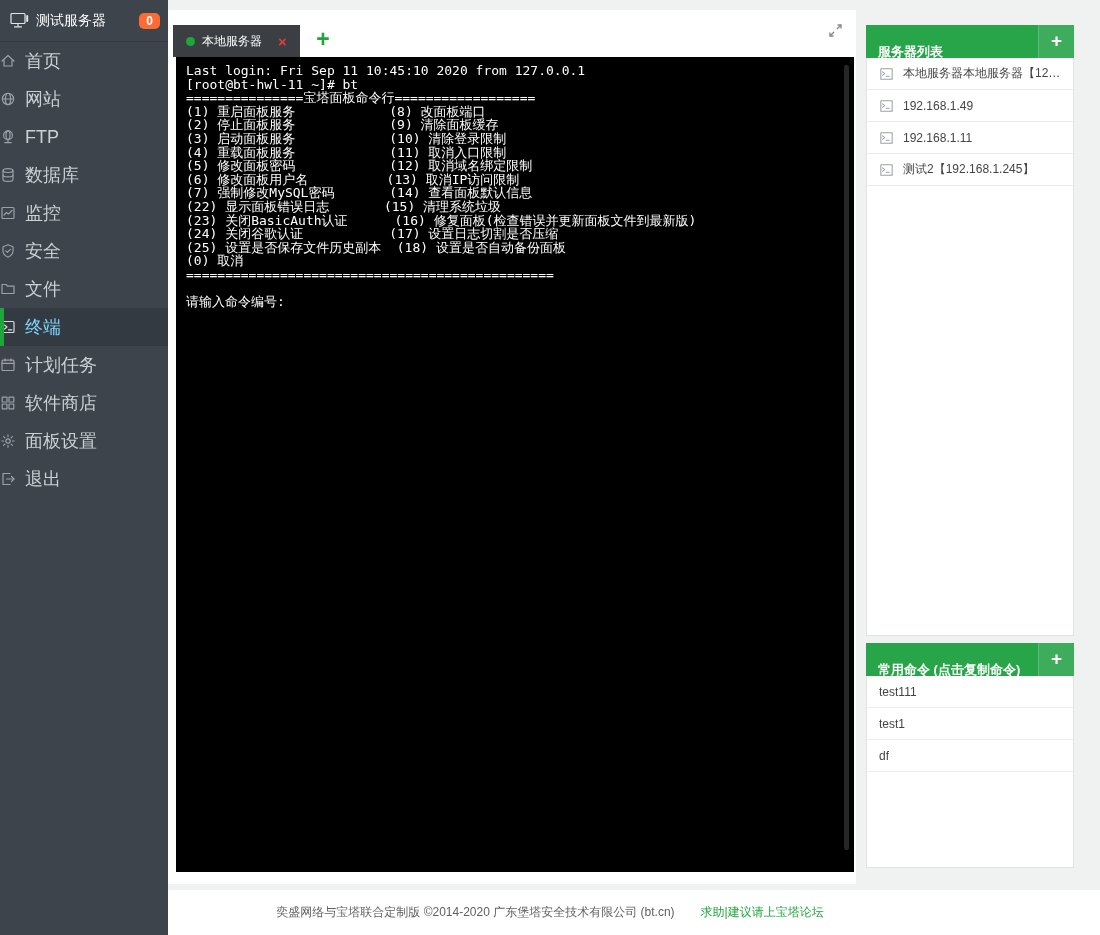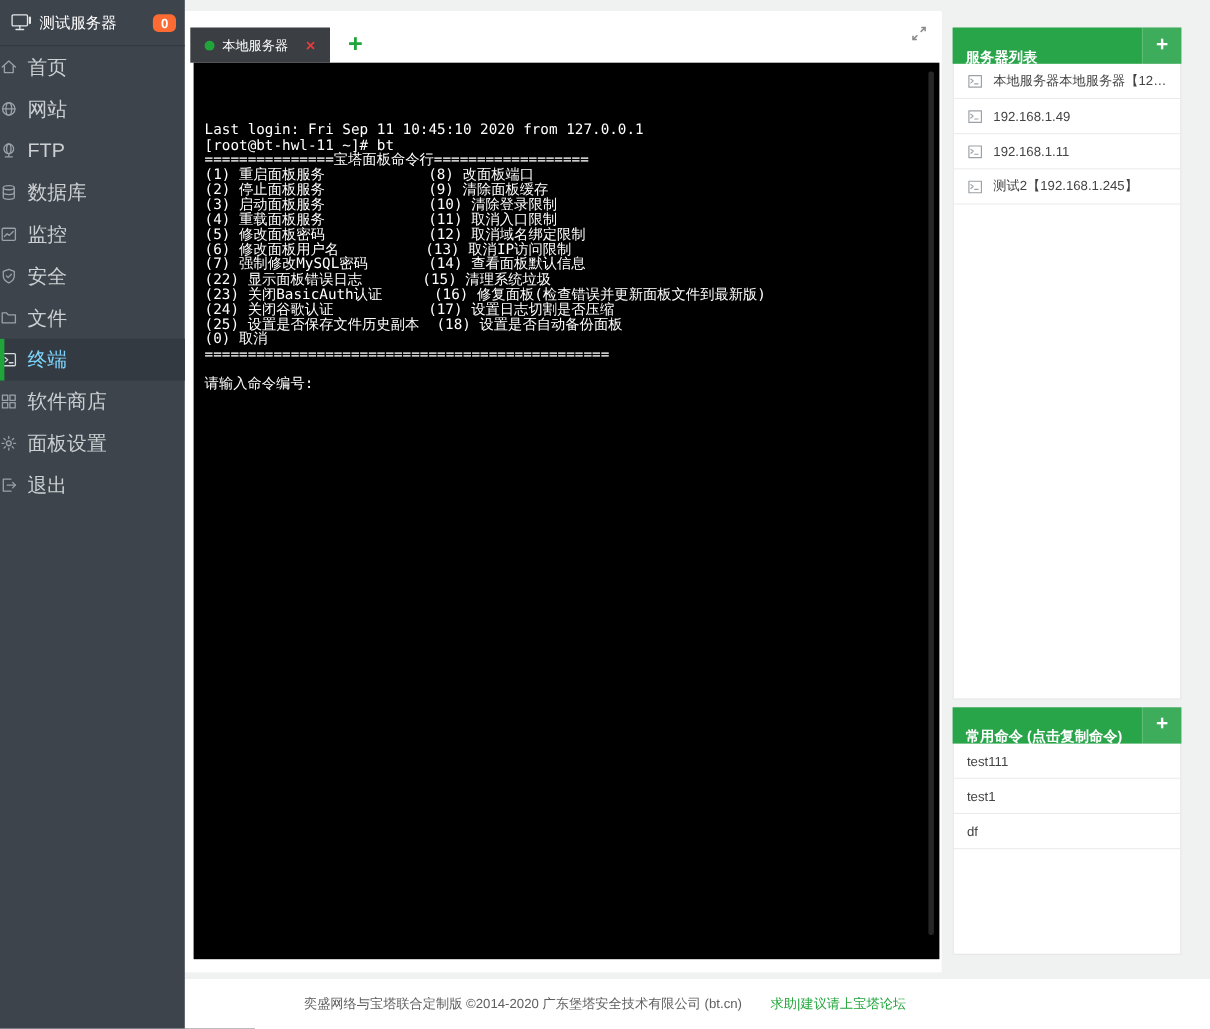--- a/index.html
+++ b/index.html
@@ -23,21 +23,21 @@
 
   .term-card { position:absolute; left:163px; top:10px; width:693px; height:874px; background:#fff; }
   .tabbar { position:relative; height:47px; background:#fff; }
   .term-tab { position:absolute; left:10px; bottom:0; height:32px; background:#3b3f43; color:#fff; display:flex; align-items:center; padding:0 13px; font-size:12px; cursor:pointer; }
   .tab-dot { width:9px; height:9px; border-radius:50%; background:#20a53a; margin-right:7px; }
   .tab-close { color:#e53b3b; font-weight:bold; font-size:15px; margin-left:16px; cursor:pointer; line-height:1; }
   .tab-plus { position:absolute; left:147px; bottom:3px; width:26px; height:28px; font-size:23px; font-weight:bold; color:#20a53a; text-align:center; line-height:26px; cursor:pointer; }
   .tab-expand { position:absolute; right:12px; top:12px; cursor:pointer; }
 
   .term-screen { position:absolute; left:13px; right:2px; top:47px; bottom:12px; background:#000; overflow:hidden; }
-  .term-screen pre { font-family:"DejaVu Sans Mono","Liberation Mono",monospace; font-size:13px; line-height:13.6px; color:#fff; padding:7px 10px; white-space:pre;margin-top:48px; }
+  .term-screen pre { font-family:"DejaVu Sans Mono","Liberation Mono",monospace; font-size:13px; line-height:13.6px; color:#fff; padding:7px 10px; white-space:pre; }
   .term-scroll { position:absolute; right:5px; top:8px; width:5px; height:785px; background:#262626; border-radius:2px; }
 
   
   .rpanel { position:absolute; left:866px; width:208px; background:#fff; border:1px solid #e3e3e3; }
   .rp-head { height:33px; background:#28a449; display:flex; align-items:center; color:#fff; margin:-1px -1px 0 -1px; }
   .rp-title { font-size:13px; font-weight:bold; padding-left:12px; white-space:nowrap;margin-top:20px; }
   .rp-plus { margin-left:auto; width:36px; height:33px; text-align:center; line-height:31px; font-size:19px; font-weight:bold; color:#fff; background:rgba(255,255,255,0.10); border-left:1px solid rgba(255,255,255,0.18); cursor:pointer; }
   .rp-item { height:32px; display:flex; align-items:center; border-bottom:1px solid #ebebeb; font-size:12px; color:#444; padding:0 10px 0 12px; cursor:pointer; white-space:nowrap; overflow:hidden; }
   .rp-item svg { margin-right:9px; flex:none; }
   .rp-item span { overflow:hidden; text-overflow:ellipsis; }
@@ -116,20 +116,29 @@
       </svg>
     <span>文件</span>
   </div>
   <div class="nav-item active">
     <svg width="16" height="16" viewBox="0 0 16 16">
         <rect x="2" y="2.5" width="12" height="11" rx="1" class="icon-st"></rect>
         <polyline points="4.5,6 7,8 4.5,10" class="icon-st"></polyline>
         <line x1="8.5" y1="10.8" x2="11.8" y2="10.8" class="icon-st"></line>
       </svg>
     <span>终端</span>
+  </div>
+  <div class="nav-item">
+    <svg width="16" height="16" viewBox="0 0 16 16">
+        <rect x="2" y="3.2" width="12" height="10.3" rx="1" class="icon-st"></rect>
+        <line x1="2" y1="6.4" x2="14" y2="6.4" class="icon-st"></line>
+        <line x1="5" y1="1.8" x2="5" y2="4" class="icon-st"></line>
+        <line x1="11" y1="1.8" x2="11" y2="4" class="icon-st"></line>
+      </svg>
+    <span>计划任务</span>
   </div>
   <div class="nav-item">
     <svg width="16" height="16" viewBox="0 0 16 16">
         <rect x="2.2" y="2.2" width="4.8" height="4.8" class="icon-st"></rect>
         <rect x="9" y="2.2" width="4.8" height="4.8" class="icon-st"></rect>
         <rect x="2.2" y="9" width="4.8" height="4.8" class="icon-st"></rect>
         <rect x="9" y="9" width="4.8" height="4.8" class="icon-st"></rect>
       </svg>
     <span>软件商店</span>
   </div>

